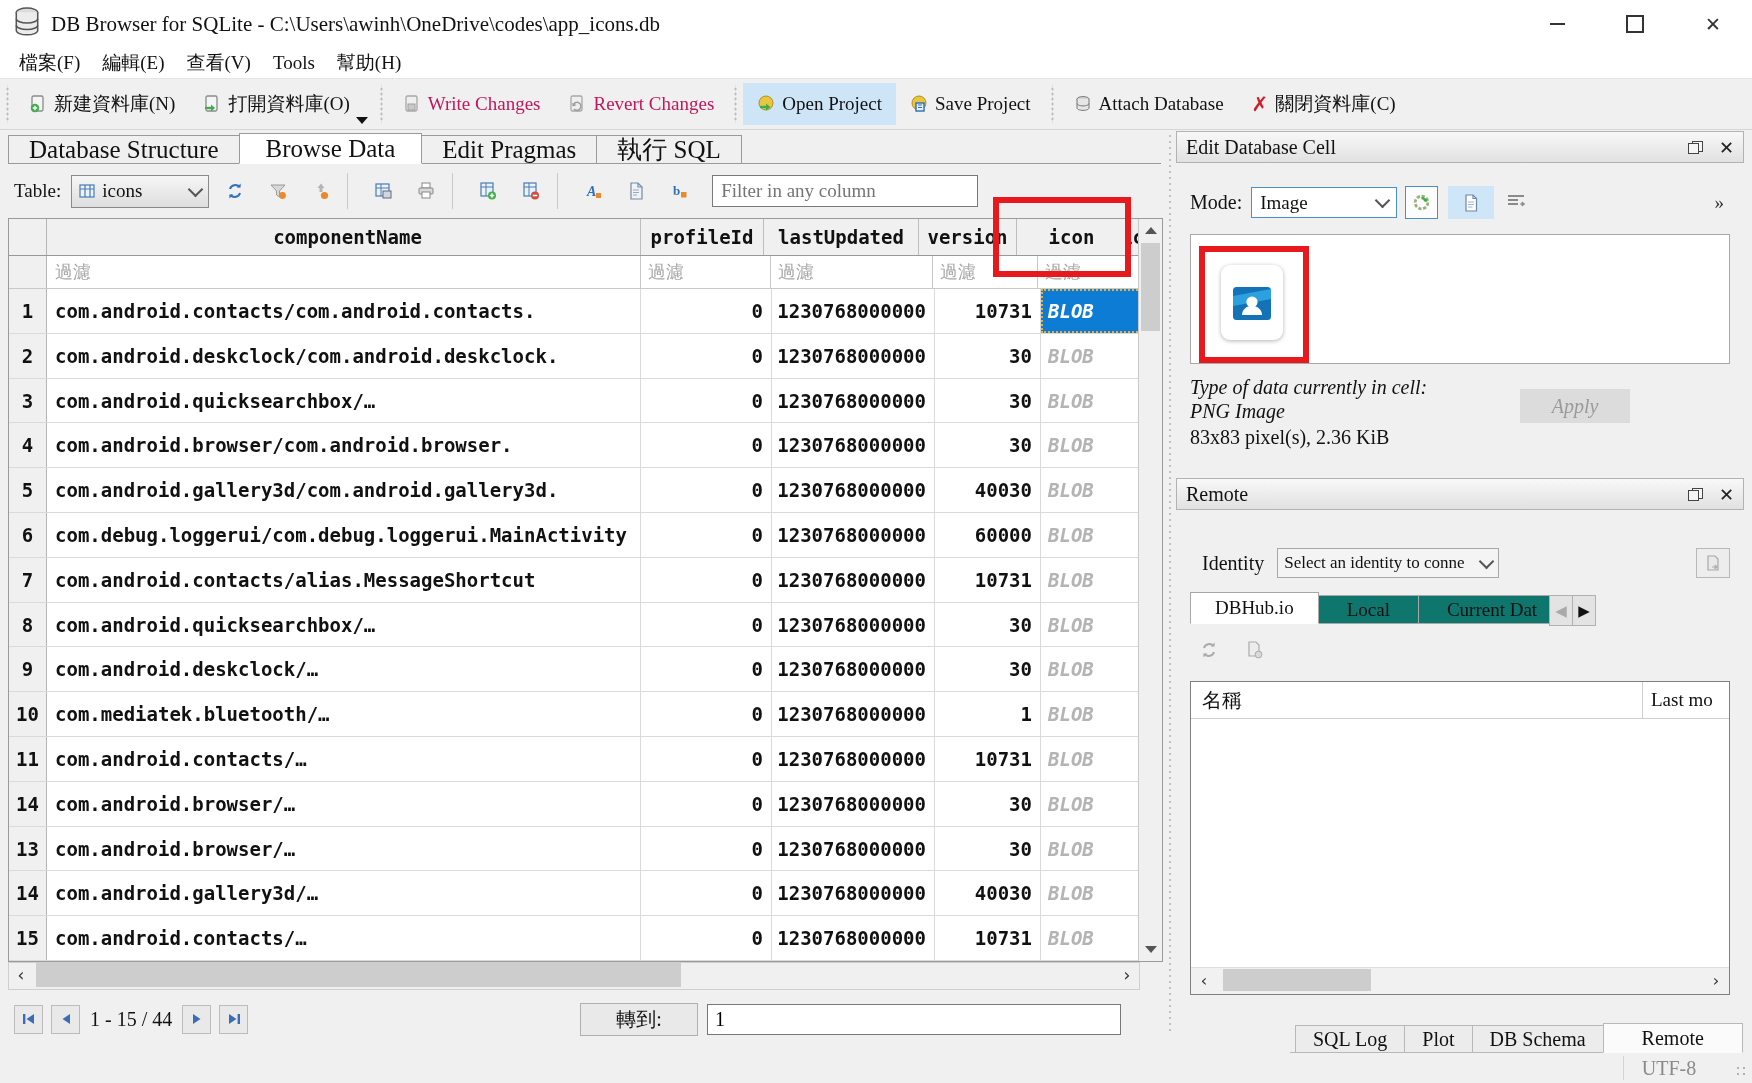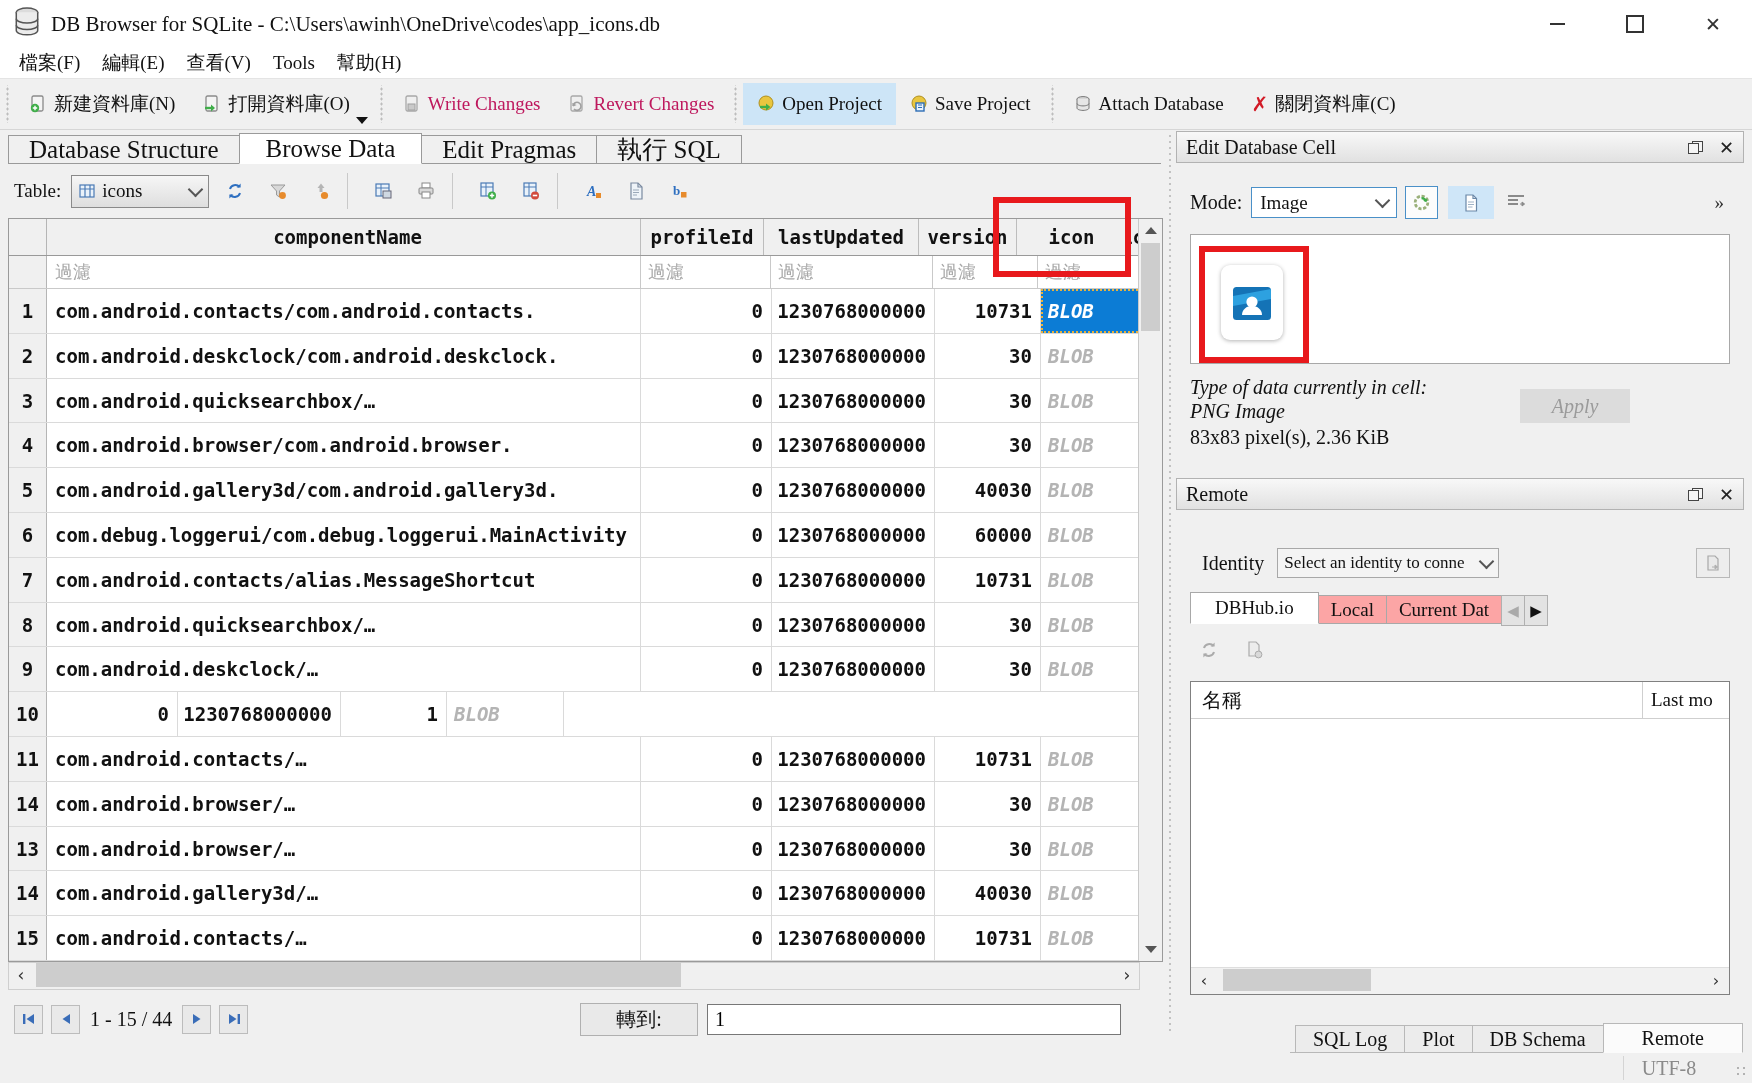--- a/index.html
+++ b/index.html
@@ -96,21 +96,21 @@
   .icon-card{position:absolute;left:30px;top:30px;width:62px;height:75px;background:#fff;border-radius:9px;box-shadow:0 1px 4px rgba(0,0,0,0.3);display:flex;align-items:center;justify-content:center;}
   .type-row{display:flex;margin:11px 14px 0 14px;font-style:italic;}
   .type-texts{font-size:20px;line-height:24px;}
   .apply-btn{margin-left:auto;margin-right:100px;width:110px;height:34px;background:#dcdcdc;color:#9a9a9a;display:flex;align-items:center;justify-content:center;font-size:20px;align-self:flex-end;}
   .size-text{margin:3px 14px 0 14px;font-size:20px;}
   .identity-row{display:flex;align-items:center;margin:38px 14px 0 26px;font-size:20px;}
   .id-combo{margin-left:13px;width:208px;height:28px;background:#f4f4f4;border:1px solid #a8a8a8;display:flex;align-items:center;padding:0 6px;font-size:17px;white-space:nowrap;overflow:hidden;}
   .id-combo .chev{margin-left:auto;flex:0 0 auto;}
   .id-btn{margin-left:auto;width:32px;height:28px;background:#ededed;border:1px solid #b8b8b8;display:flex;align-items:center;justify-content:center;}
   .rtabs{display:flex;margin:14px 0 0 14px;height:32px;font-size:19px;position:relative;z-index:2;}
-  .rtab{margin-top:3px;padding:0 12px;border:1px solid #a8a8a8;background:#fca5a5;display:flex;align-items:center;margin-right:-1px;white-space:nowrap;}
+  .rtab{margin-top:3px;padding:0 28px;border:1px solid #a8a8a8;background:#0f766e;display:flex;align-items:center;margin-right:-1px;white-space:nowrap;}
   .rtab.active{margin-top:0;background:#fff;border-bottom:1px solid #fff;z-index:3;padding:0 24px;}
   .rtab.clipped{width:102px;overflow:hidden;padding-right:0;}
   .rscrollbtn{margin-top:3px;width:22px;height:29px;background:#e3e3e3;border:1px solid #b0b0b0;display:flex;align-items:center;justify-content:center;margin-right:-1px;font-size:15px;font-family:"DejaVu Sans",sans-serif;}
   .rscrollbtn.dis{color:#aaa;}
   .ricons{display:flex;gap:28px;margin:17px 0 0 24px;}
   .rlist{margin:18px 14px 0 14px;height:312px;border:1px solid #808080;background:#fff;display:flex;flex-direction:column;}
   .rlist-header{height:36px;border-bottom:1px solid #cfcfcf;display:flex;align-items:center;font-size:20px;}
   .rlist-h1{flex:1;padding-left:11px;}
   .rlist-hsep{width:1px;height:100%;background:#cfcfcf;}
   .rlist-h2{width:78px;padding-left:8px;font-size:19px;white-space:nowrap;overflow:hidden;}
@@ -316,20 +316,21 @@
           <path d="M11 1v4h4" fill="none" stroke="#7a8aa0" stroke-width="1.2"></path>
           <path d="M6 8h6M6 10.5h6M6 13h4" stroke="#9aa8b8"></path>
         </svg>
     </div>
     <div class="icon-btn">
       <svg class="icon16" viewBox="0 0 18 18">
           <text x="3" y="13" font-size="13" font-weight="bold" fill="#2e6fc0" font-family="serif">b</text>
           <rect x="11" y="10" width="5.5" height="5.5" fill="#e78b2c"></rect>
         </svg>
     </div>
+    <input class="filter-input" placeholder="Filter in any column" style="">
   </div>
 
   <div class="grid">
     <div class="grid-main">
       <div class="grid-header mono">
         <div class="hcell c-num"></div>
         <div class="hcell c-comp">componentName</div>
         <div class="hcell c-pid">profileId</div>
         <div class="hcell c-upd">lastUpdated</div>
         <div class="hcell c-ver">version</div>
@@ -422,20 +423,21 @@
             <div class="cell c-num">9</div>
             <div class="cell c-comp">com.android.deskclock/…</div>
             <div class="cell c-pid numcell">0</div>
             <div class="cell c-upd numcell">1230768000000</div>
             <div class="cell c-ver numcell">30</div>
             <div class="cell c-icon blob">BLOB</div>
             <div class="cell c-part"></div>
           </div>
           <div class="grid-row">
             <div class="cell c-num">10</div>
+            <div class="cell c-comp">com.mediatek.bluetooth/…</div>
             <div class="cell c-pid numcell">0</div>
             <div class="cell c-upd numcell">1230768000000</div>
             <div class="cell c-ver numcell">1</div>
             <div class="cell c-icon blob">BLOB</div>
             <div class="cell c-part"></div>
           </div>
           <div class="grid-row">
             <div class="cell c-num">11</div>
             <div class="cell c-comp">com.android.contacts/…</div>
             <div class="cell c-pid numcell">0</div>

